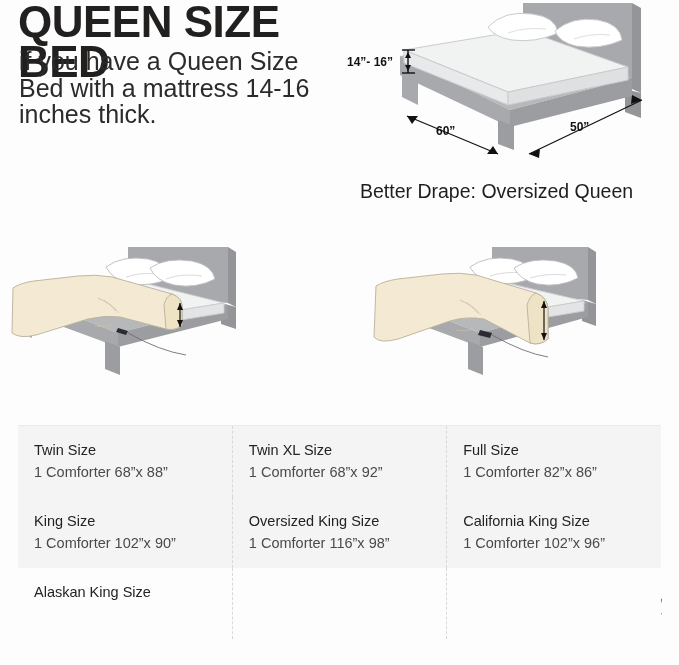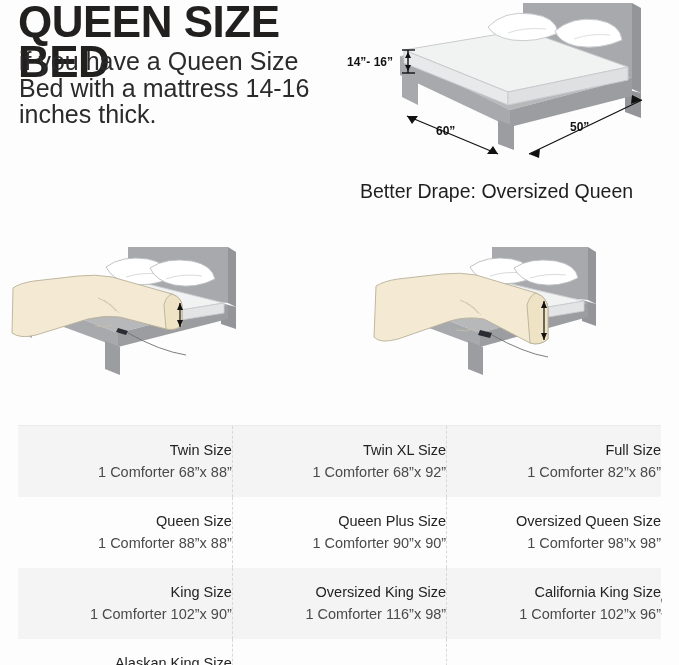--- a/index.html
+++ b/index.html
@@ -87,21 +87,20 @@
   #size-table table {
     width: 100%;
     border-collapse: collapse;
     table-layout: fixed;
   }
   #size-table td {
     vertical-align: top;
     padding: 14px 0 14px 16px;
     height: 29px;
     border-right: 1px dashed #d8d8d8;
-    text-align: right;
   }
   #size-table td:last-child { border-right: none; }
   #size-table tr.shade td { background: #f4f4f4; }
   #size-table tr.plain td { background: #fdfdfd; }
 
   .cell-title {
     font-size: 14.5px;
     color: #232323;
     font-weight: 500;
     line-height: 21px;
@@ -269,34 +268,20 @@
           <td>
             <div class="cell-title">Twin XL Size</div>
             <div class="cell-sub">1 Comforter 68”x 92”</div>
           </td>
           <td>
             <div class="cell-title">Full Size</div>
             <div class="cell-sub">1 Comforter 82”x 86”</div>
           </td>
         </tr>
 
-        <tr class="plain">
-          <td>
-            <div class="cell-title">Queen Size</div>
-            <div class="cell-sub">1 Comforter 88”x 88”</div>
-          </td>
-          <td>
-            <div class="cell-title">Queen Plus Size</div>
-            <div class="cell-sub">1 Comforter 90”x 90”</div>
-          </td>
-          <td>
-            <div class="cell-title">Oversized Queen Size</div>
-            <div class="cell-sub">1 Comforter 98”x 98”</div>
-          </td>
-        </tr>
 
         <tr class="shade">
           <td>
             <div class="cell-title">King Size</div>
             <div class="cell-sub">1 Comforter 102”x 90”</div>
           </td>
           <td>
             <div class="cell-title">Oversized King Size</div>
             <div class="cell-sub">1 Comforter 116”x 98”</div>
           </td>

